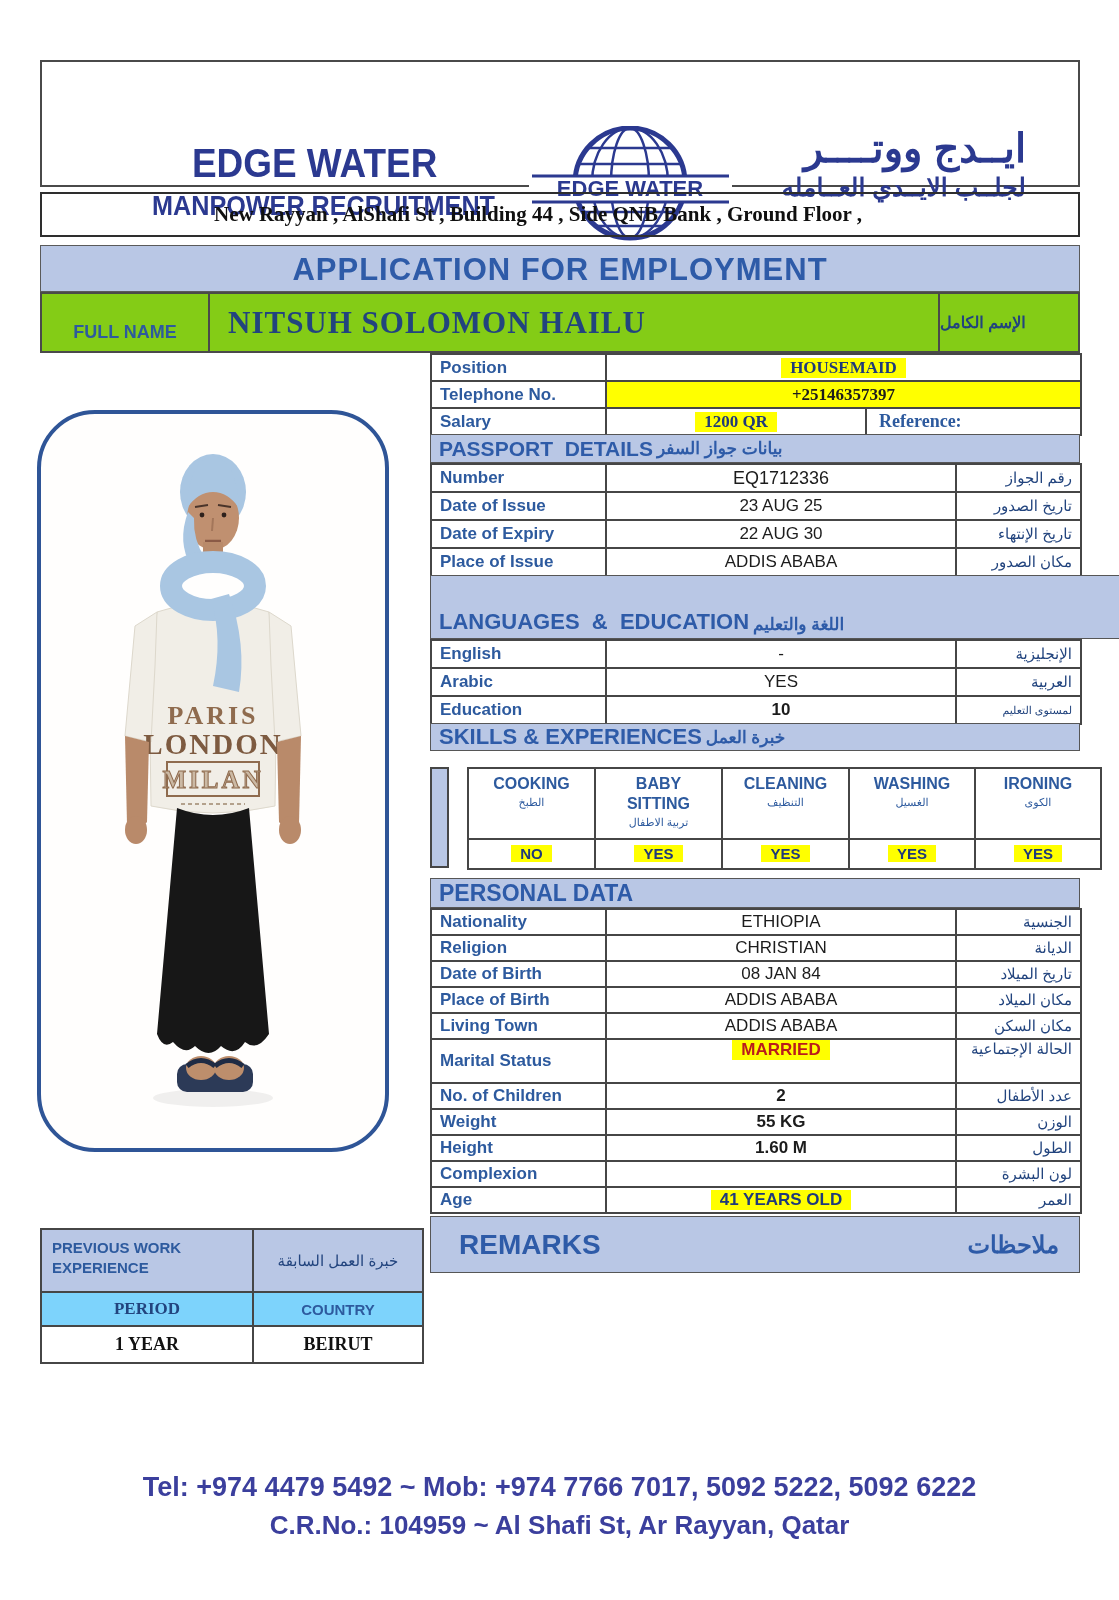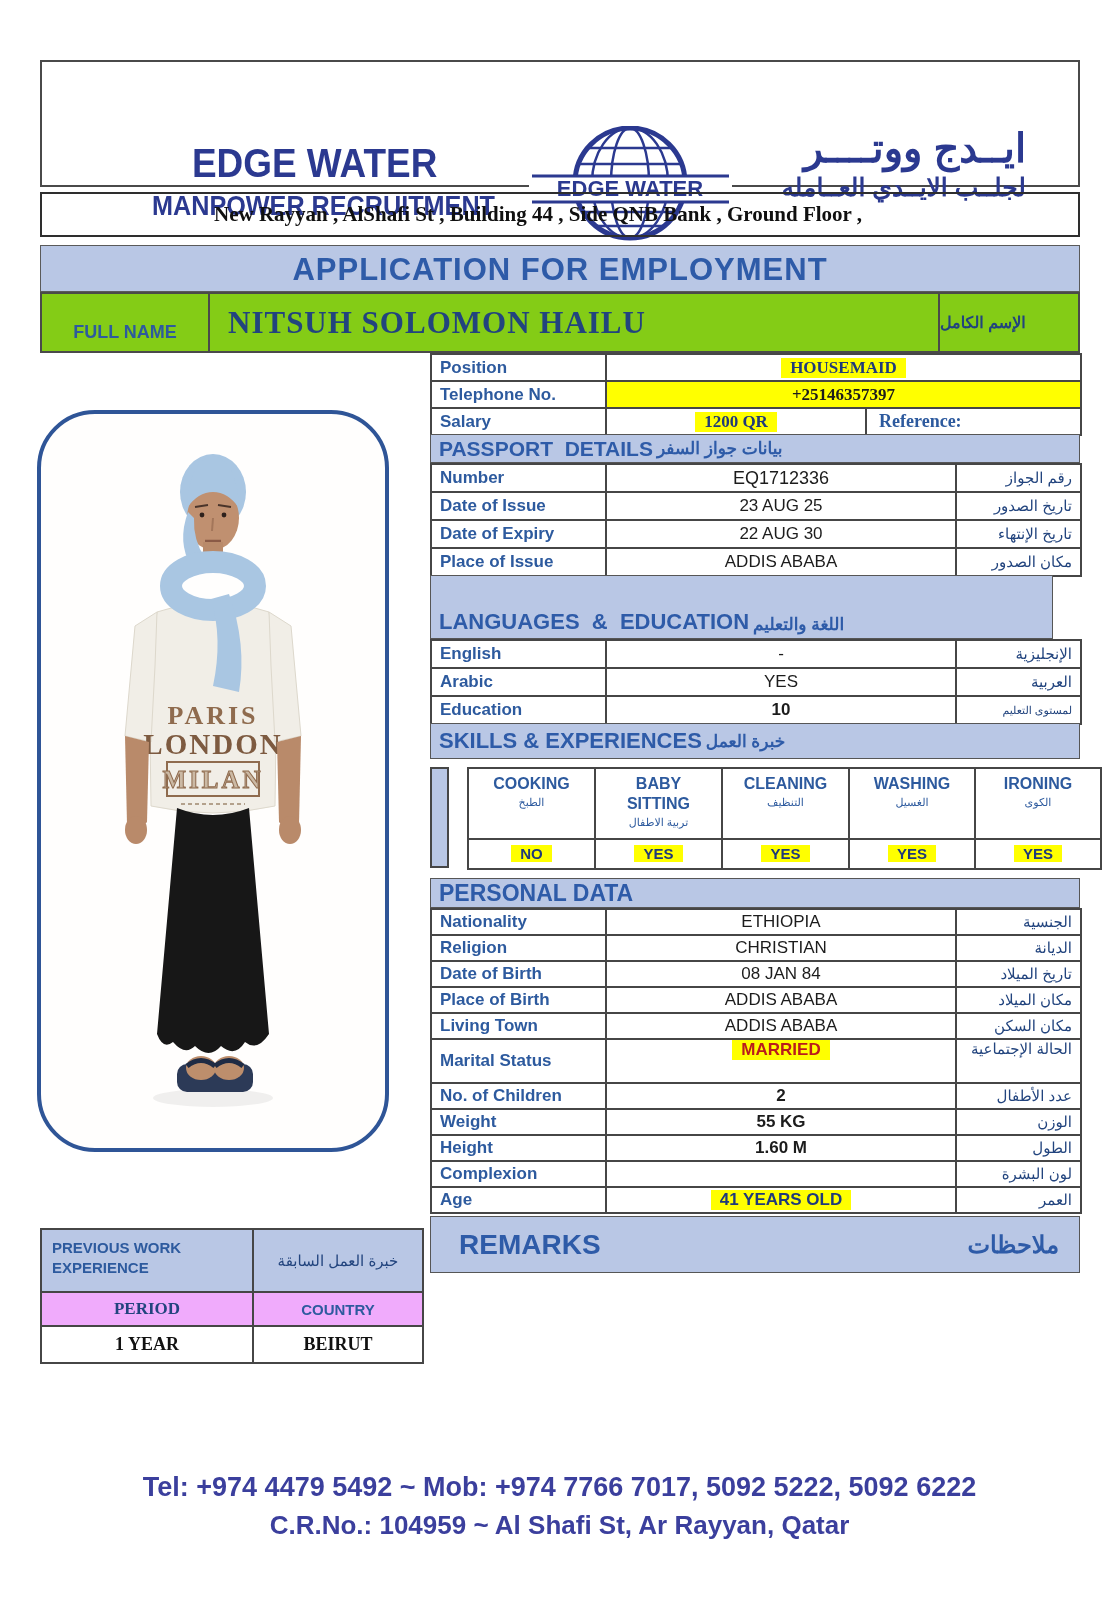--- a/index.html
+++ b/index.html
@@ -45,43 +45,43 @@
   .v-blue-big{color:#2e5ba8;font-size:20px;}
   .v-bold-blue{color:#2e5ba8;font-size:17px;font-weight:bold;}
   .serifv{font-family:"Liberation Serif",serif;font-weight:bold;color:#1f3a7a;}
   .yellow-row{background:#ffff00;font-family:"Liberation Serif",serif;font-weight:bold;font-size:19px;color:#141414;}
 
   
   .banner{background:#b9c7e5;border:1px solid #565656;color:#2e5ba8;font-weight:bold;display:flex;align-items:center;}
   .banner .en{font-size:22px;padding-left:8px;white-space:pre;}
   .banner .ar-t{font-size:17px;padding-left:4px;direction:rtl;}
   #passport-banner{left:430px;top:434px;width:650px;height:29px;text-align:right;}
-  #languages-banner{left:430px;top:575px;width:623px;height:64px;align-items:flex-end;padding-bottom:3px;}
-  #skills-banner{left:430px;top:723px;width:650px;height:36px;}
+  #languages-banner{left:430px;top:575px;width:690px;height:64px;align-items:flex-end;padding-bottom:3px;}
+  #skills-banner{left:430px;top:723px;width:650px;height:28px;}
   #personal-banner{left:430px;top:878px;width:650px;height:30px;}
   #personal-banner .en{font-size:23px;}
   #remarks-banner{left:430px;top:1216px;width:650px;height:57px;justify-content:space-between;}
   #remarks-banner .en{font-size:28px;padding-left:28px;}
   #remarks-banner .ar-t{font-size:24px;padding-right:20px;}
 
   
   #skills-strip{left:430px;top:767px;width:19px;height:101px;background:#b9c7e5;border:2px solid #464646;}
   #skills-table td.head{vertical-align:top;text-align:center;padding-top:5px !important;}
   .sk-name{display:inline-block;font-size:16px;font-weight:bold;color:#2d5a9e;line-height:1.25;}
   .col-1 .sk-name{max-width:74px;}
   .sk-ar{display:block;font-size:11px;color:#2d5a9e;margin-top:2px;direction:rtl;}
   #skills-table td.sval{text-align:center;}
   #skills-table .chip{font-size:15px;font-weight:bold;color:#1f3a7a;}
 
   
   #prev-table td{vertical-align:middle;}
   .pw-title{background:#b9c7e5;font-size:15px;font-weight:bold;color:#2d5a9e;vertical-align:top !important;
             padding:8px 0 0 10px !important;line-height:1.3;}
   .pw-title-ar{background:#b9c7e5;font-size:15px;color:#22447e;text-align:center;direction:rtl;}
-  .pw-head{background:#f0abfc;text-align:center;}
+  .pw-head{background:#7dd3fc;text-align:center;}
   .pw-period{font-family:"Liberation Serif",serif;font-weight:bold;font-size:17px;color:#22447e;}
   .pw-country{font-weight:bold;font-size:15px;color:#2d5a9e;}
   .pw-val{text-align:center;font-family:"Liberation Serif",serif;font-weight:bold;font-size:18px;color:#111;}
 
   
   #photo-frame{left:37px;top:410px;width:352px;height:742px;border:4px solid #2f5597;border-radius:58px;
                background:#fffefd;overflow:hidden;}
 
   
   .footer-line{left:0;width:1119px;text-align:center;font-weight:bold;color:#3b3f9d;}

